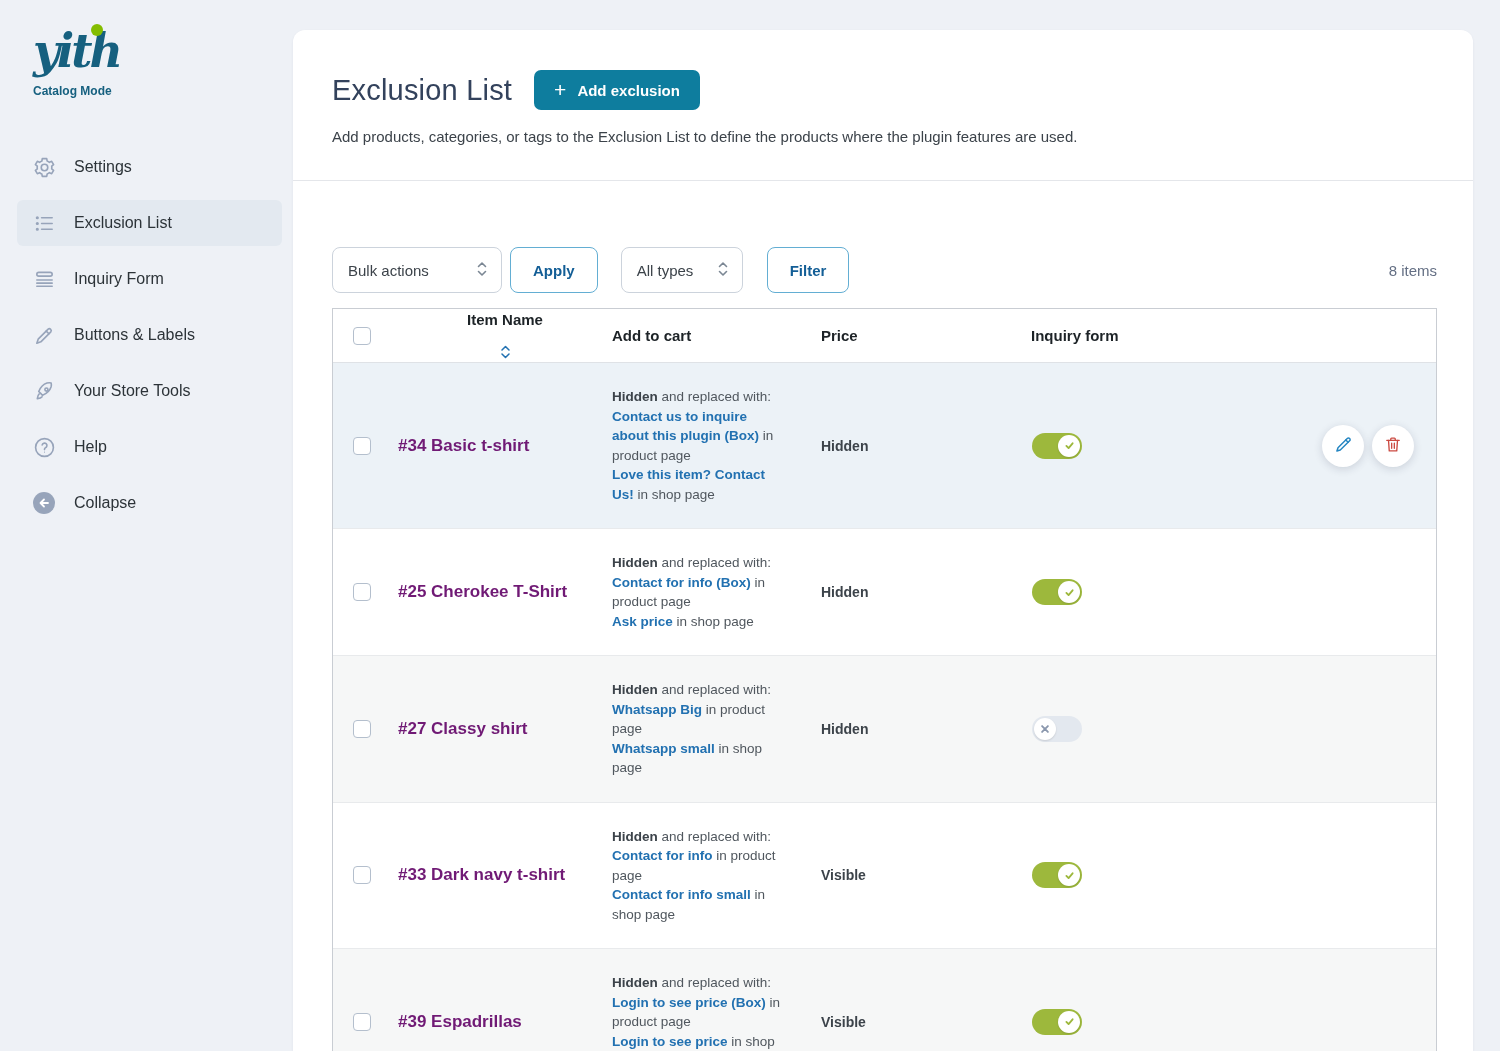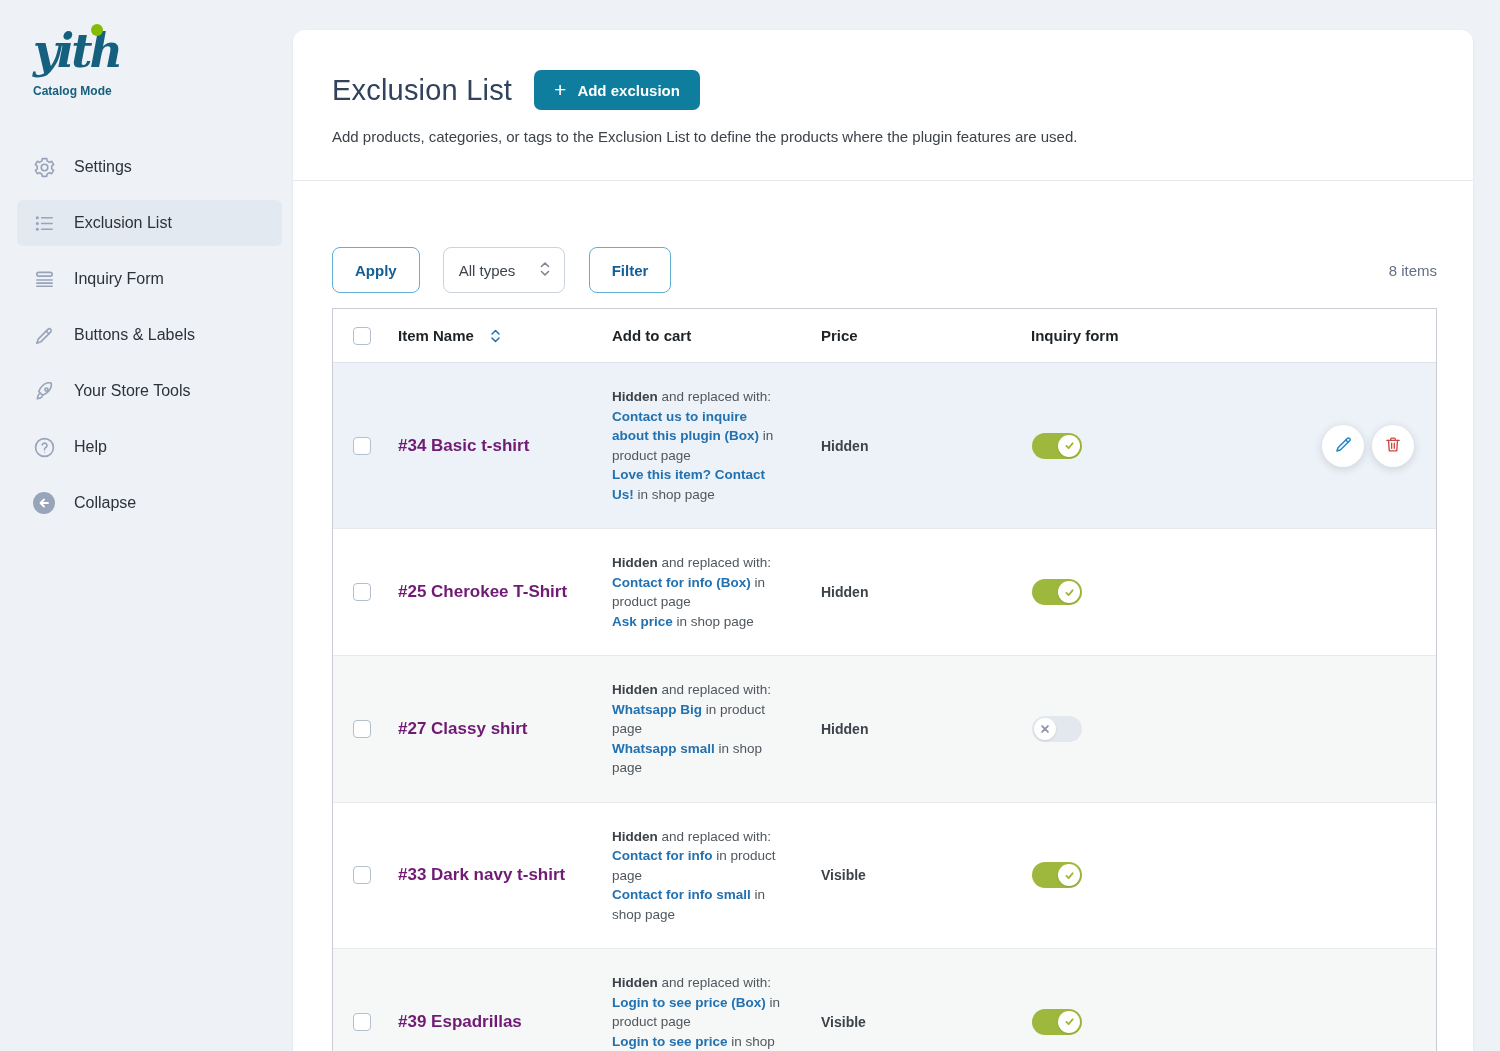--- a/index.html
+++ b/index.html
@@ -69,21 +69,21 @@
   .trow.stripe { background:#f6f7f7; }
   .trow.hovered { background:#ecf2f7; }
   .row-tall  { min-height:149px; }
   .row-med   { min-height:129px; }
   .row-short { min-height:110px; }
 
   .cb-cell { display:flex; justify-content:center; }
   .checkbox { width:18px; height:18px; border:1px solid #b4bfcd; border-radius:4px; background:#fff; display:inline-block; cursor:pointer; }
   .name-cell { padding-left:7px; }
   .name-link { font-size:17px; font-weight:bold; color:#701a75; text-decoration:none; cursor:pointer; }
-  .th-name { padding-left:7px; display:flex; align-items:center; gap:16px; }
+  .th-name { padding-left:7px; display:flex; align-items:center; gap:16px;flex-direction:column; }
   .sort-icon { display:inline-flex; }
   .cart-cell { font-size:13.5px; line-height:19.5px; color:#50575e; padding:24px 34px 24px 0; }
   .cart-cell b { color:#3c434a; }
   .cart-link { color:#2271b1; font-weight:bold; text-decoration:none; cursor:pointer; }
   .price-cell { font-size:14px; font-weight:bold; color:#3c434a; }
   .inq-cell { display:flex; align-items:center; padding-left:1px; padding-right:22px; }
 
   .toggle { width:50px; height:26px; border-radius:13px; position:relative; cursor:pointer; flex:0 0 50px; }
   .toggle.on  { background:#9db83c; }
   .toggle.off { background:#e3e8ef; }
@@ -190,20 +190,29 @@
       <h1 class="page-title">Exclusion List</h1>
       <button class="add-btn">
         <span class="plus">+</span>
         <span>Add exclusion</span>
       </button>
     </div>
     <div class="page-desc">Add products, categories, or tags to the Exclusion List to define the products where the plugin features are used.</div>
   </div>
 
   <div class="toolbar">
+    <div class="select select-bulk">
+      <span>Bulk actions</span>
+      <span>
+        <svg width="12" height="18" viewBox="0 0 12 18" fill="none" stroke="#7b8794" stroke-width="1.6" stroke-linecap="round" stroke-linejoin="round">
+            <path d="M2.5 6.5 6 3l3.5 3.5"></path>
+            <path d="M2.5 11.5 6 15l3.5-3.5"></path>
+          </svg>
+      </span>
+    </div>
     <button class="btn-outline">Apply</button>
     <div class="select select-types">
       <span>All types</span>
       <span>
         <svg width="12" height="18" viewBox="0 0 12 18" fill="none" stroke="#7b8794" stroke-width="1.6" stroke-linecap="round" stroke-linejoin="round">
             <path d="M2.5 6.5 6 3l3.5 3.5"></path>
             <path d="M2.5 11.5 6 15l3.5-3.5"></path>
           </svg>
       </span>
     </div>

